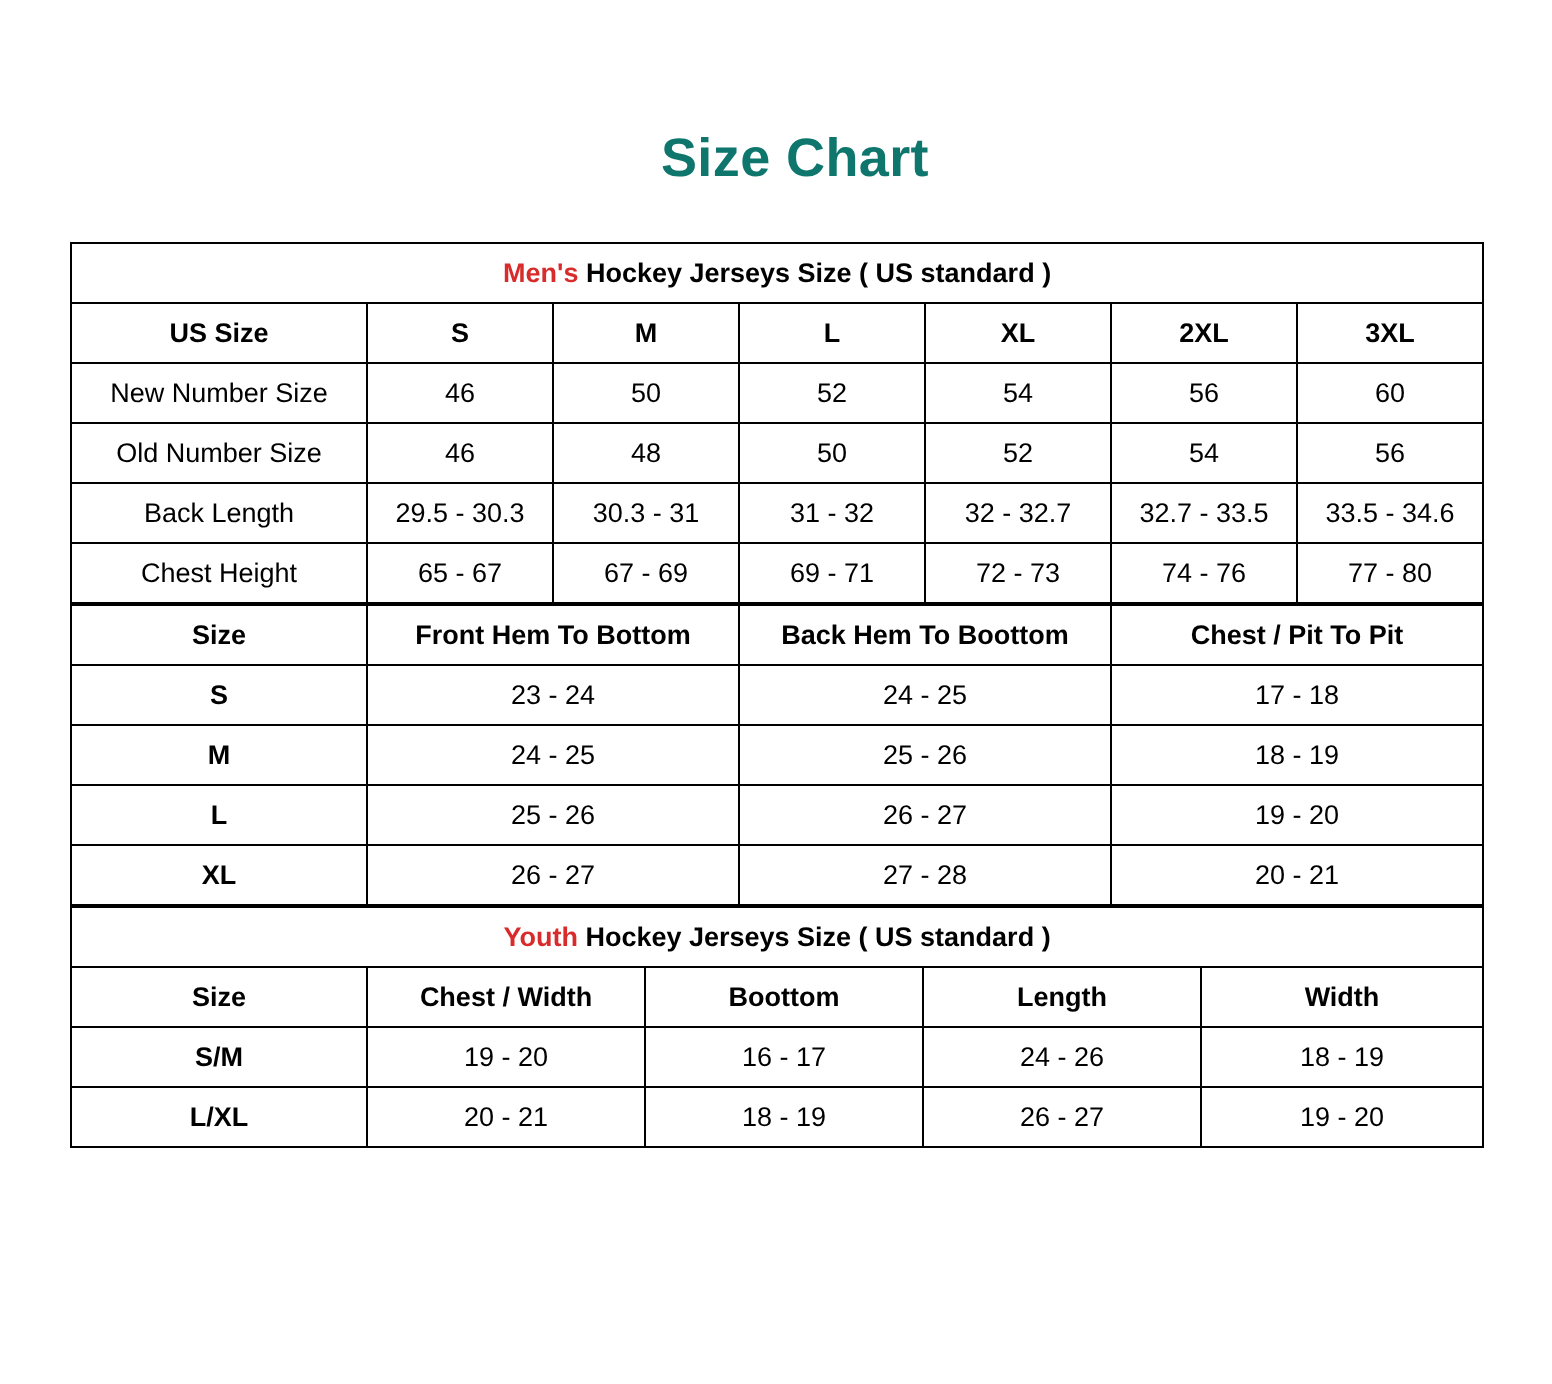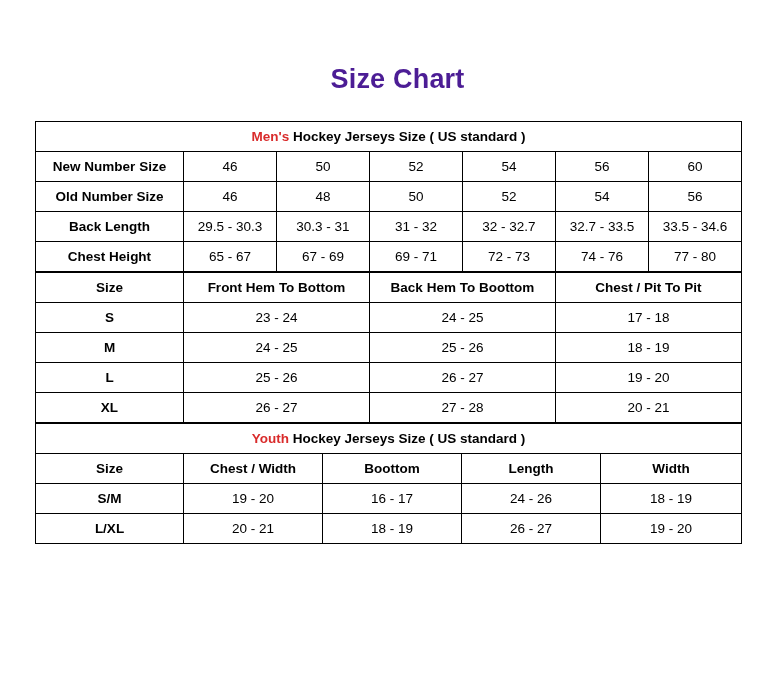--- a/index.html
+++ b/index.html
@@ -9,21 +9,21 @@
   }
   body {
     width: 776px;
     height: 692px;
     font-family: "Liberation Sans", sans-serif;
     color: #000000;
     position: relative;
   }
   .page-title {
     text-align: center;
-    color: #4c1d95;
+    color: #0f766e;
     font-size: 27px;
     font-weight: bold;
     margin: 0;
     padding-top: 64px;
     padding-bottom: 0;
     letter-spacing: 0.2px;
     padding-left: 19px;
   }
   .chart-wrap {
     margin: 26px 35px 0 35px;
@@ -49,21 +49,21 @@
     font-size: 15px;
     height: 31px;
   }
   td.section-header .accent-men { color: #d92b2b; }
   td.section-header .accent-women { color: #d92b2b; }
   td.section-header .accent-youth { color: #d92b2b; }
   td.col-head {
     font-weight: bold;
   }
   td.row-label {
-    font-weight: bold;
+    font-weight: normal;
   }
   td.row-label-bold {
     font-weight: bold;
   }
 </style>
 </head>
 <body>
 
 <h1 class="page-title">Size Chart</h1>
 
@@ -75,20 +75,29 @@
       <col style="width:93px">
       <col style="width:93px">
       <col style="width:93px">
       <col style="width:93px">
       <col style="width:93px">
       <col style="width:93px">
     </colgroup>
     <tbody>
       <tr>
         <td class="section-header" colspan="7"><span class="accent-men">Men's</span><span> Hockey Jerseys Size ( US standard )</span></td>
+      </tr>
+      <tr>
+        <td class="col-head">US Size</td>
+        <td class="col-head">S</td>
+        <td class="col-head">M</td>
+        <td class="col-head">L</td>
+        <td class="col-head">XL</td>
+        <td class="col-head">2XL</td>
+        <td class="col-head">3XL</td>
       </tr>
       <tr>
         <td class="row-label">New Number Size</td>
         <td>46</td>
         <td>50</td>
         <td>52</td>
         <td>54</td>
         <td>56</td>
         <td>60</td>
       </tr>

